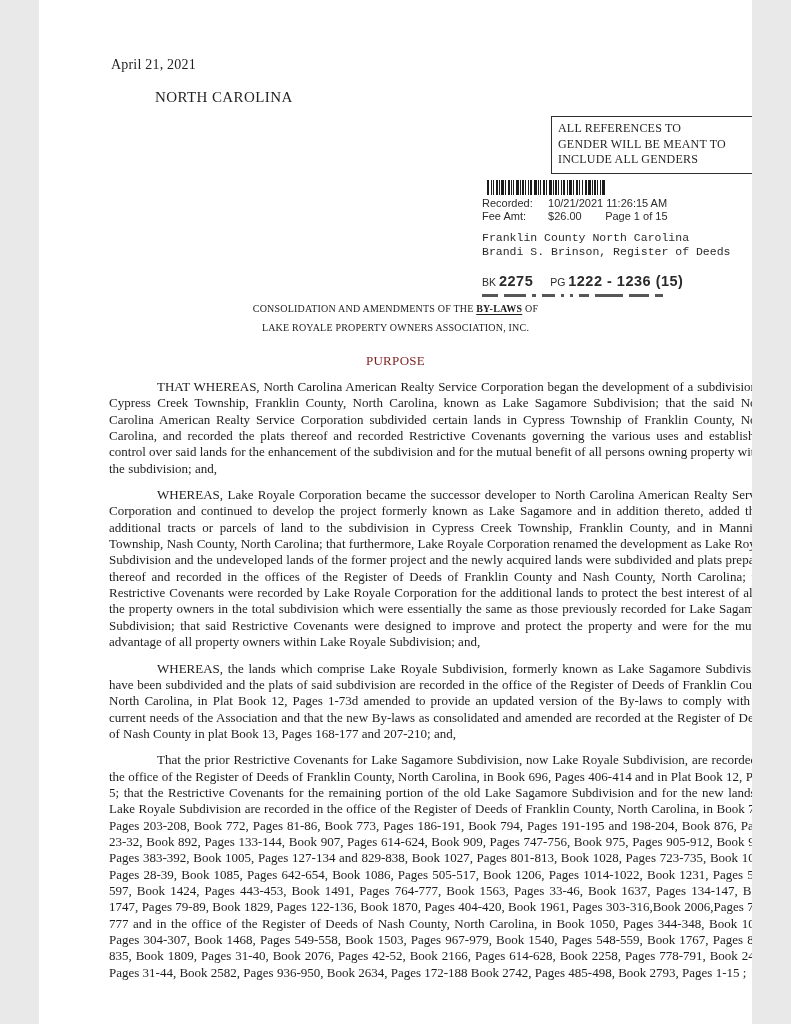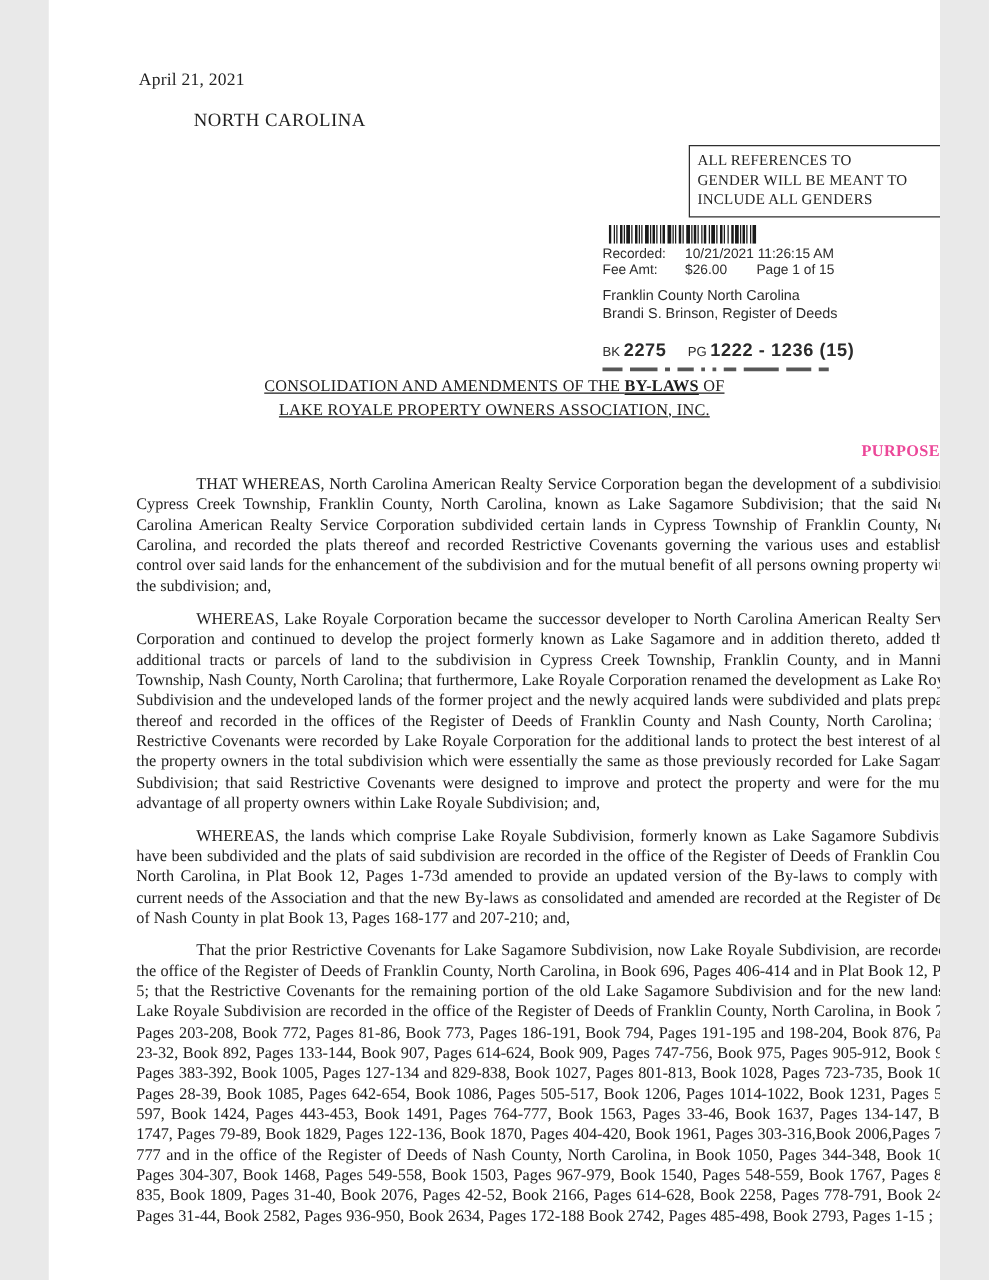--- a/index.html
+++ b/index.html
@@ -56,21 +56,21 @@
     margin-bottom: 2px;
   }
   .stamp-row {
     font-size: 11px;
     line-height: 13px;
     white-space: nowrap;
   }
   .stamp-row .lbl { display: inline-block; width: 63px; }
   .stamp-row .val { display: inline-block; }
   .stamp-row .val-fee { display: inline-block; width: 54px; }
-  .stamp-county { margin-top: 8px; font-size: 11.5px; line-height: 13.5px; }
+  .stamp-county { margin-top: 8px; font-size: 11.5px; line-height: 13.5px; font-family: Liberation Mono, monospace; }
   .stamp-bk {
     margin-top: 15px;
     font-size: 10.5px;
     line-height: 16px;
     white-space: nowrap;
   }
   .stamp-bk .bk-num { font-size: 14.5px; font-weight: bold; letter-spacing: 0.5px; }
   .stamp-bk .pg-lbl { margin-left: 14px; }
   .strike-marks {
     margin-top: 4px;
@@ -84,37 +84,36 @@
     height: 2.5px;
     background: #3a3a3a;
     opacity: 0.85;
   }
 
   .title-block {
     position: absolute;
     left: 0; top: 300px;
     width: 100%;
     text-align: center;
-    font-size: 13px;
+    font-size: 10px;
     line-height: 18.5px;
     letter-spacing: 0.2px;
     color: #1c1c1c;
-    text-decoration: underline;
   }
   .title-emph { font-weight: bold; text-decoration: underline; text-underline-offset: 2px; }
 
   .section-heading {
     position: absolute;
     left: 0; top: 353px;
     width: 100%;
-    text-align: right;
+    text-align: center;
     font-size: 13px;
-    font-weight: bold;
+    font-weight: normal;
     letter-spacing: 0.3px;
-    color: #ec4899;
+    color: #7f1d1d;
   }
 
   .body-text {
     position: absolute;
     left: 70px; top: 379px;
     width: 662px;
   }
   .body-text p {
     font-size: 13px;
     line-height: 16.35px;

